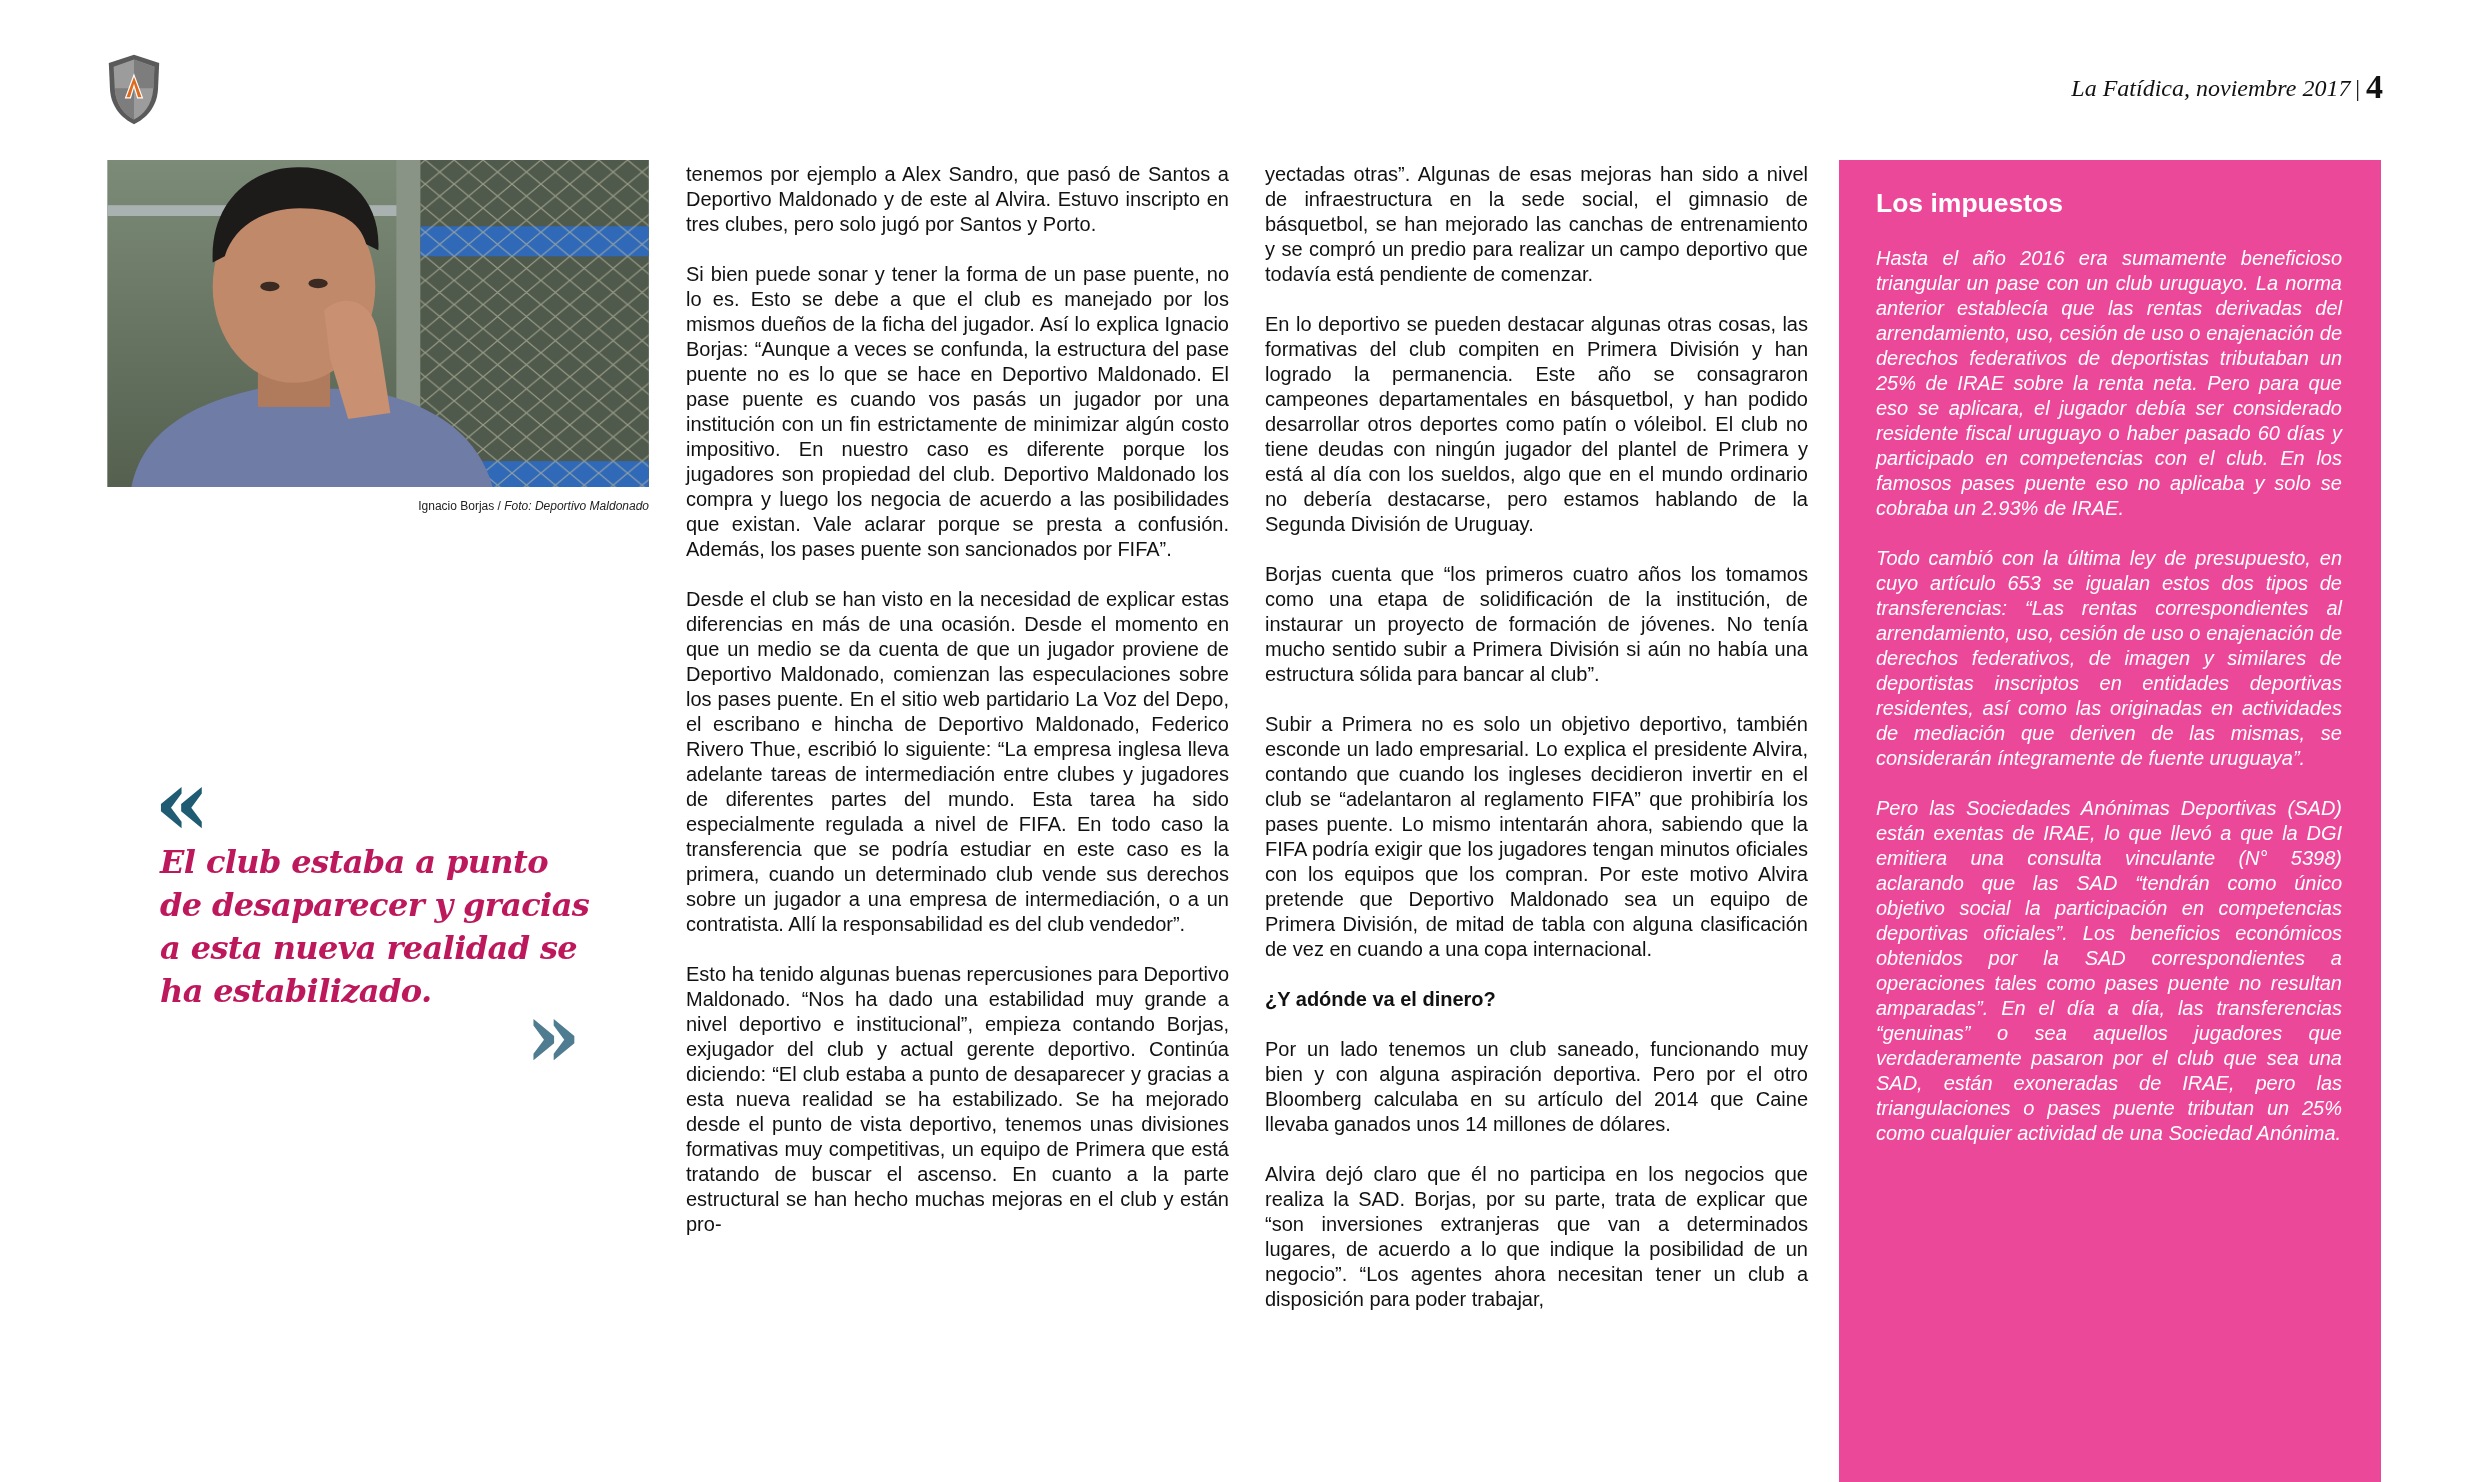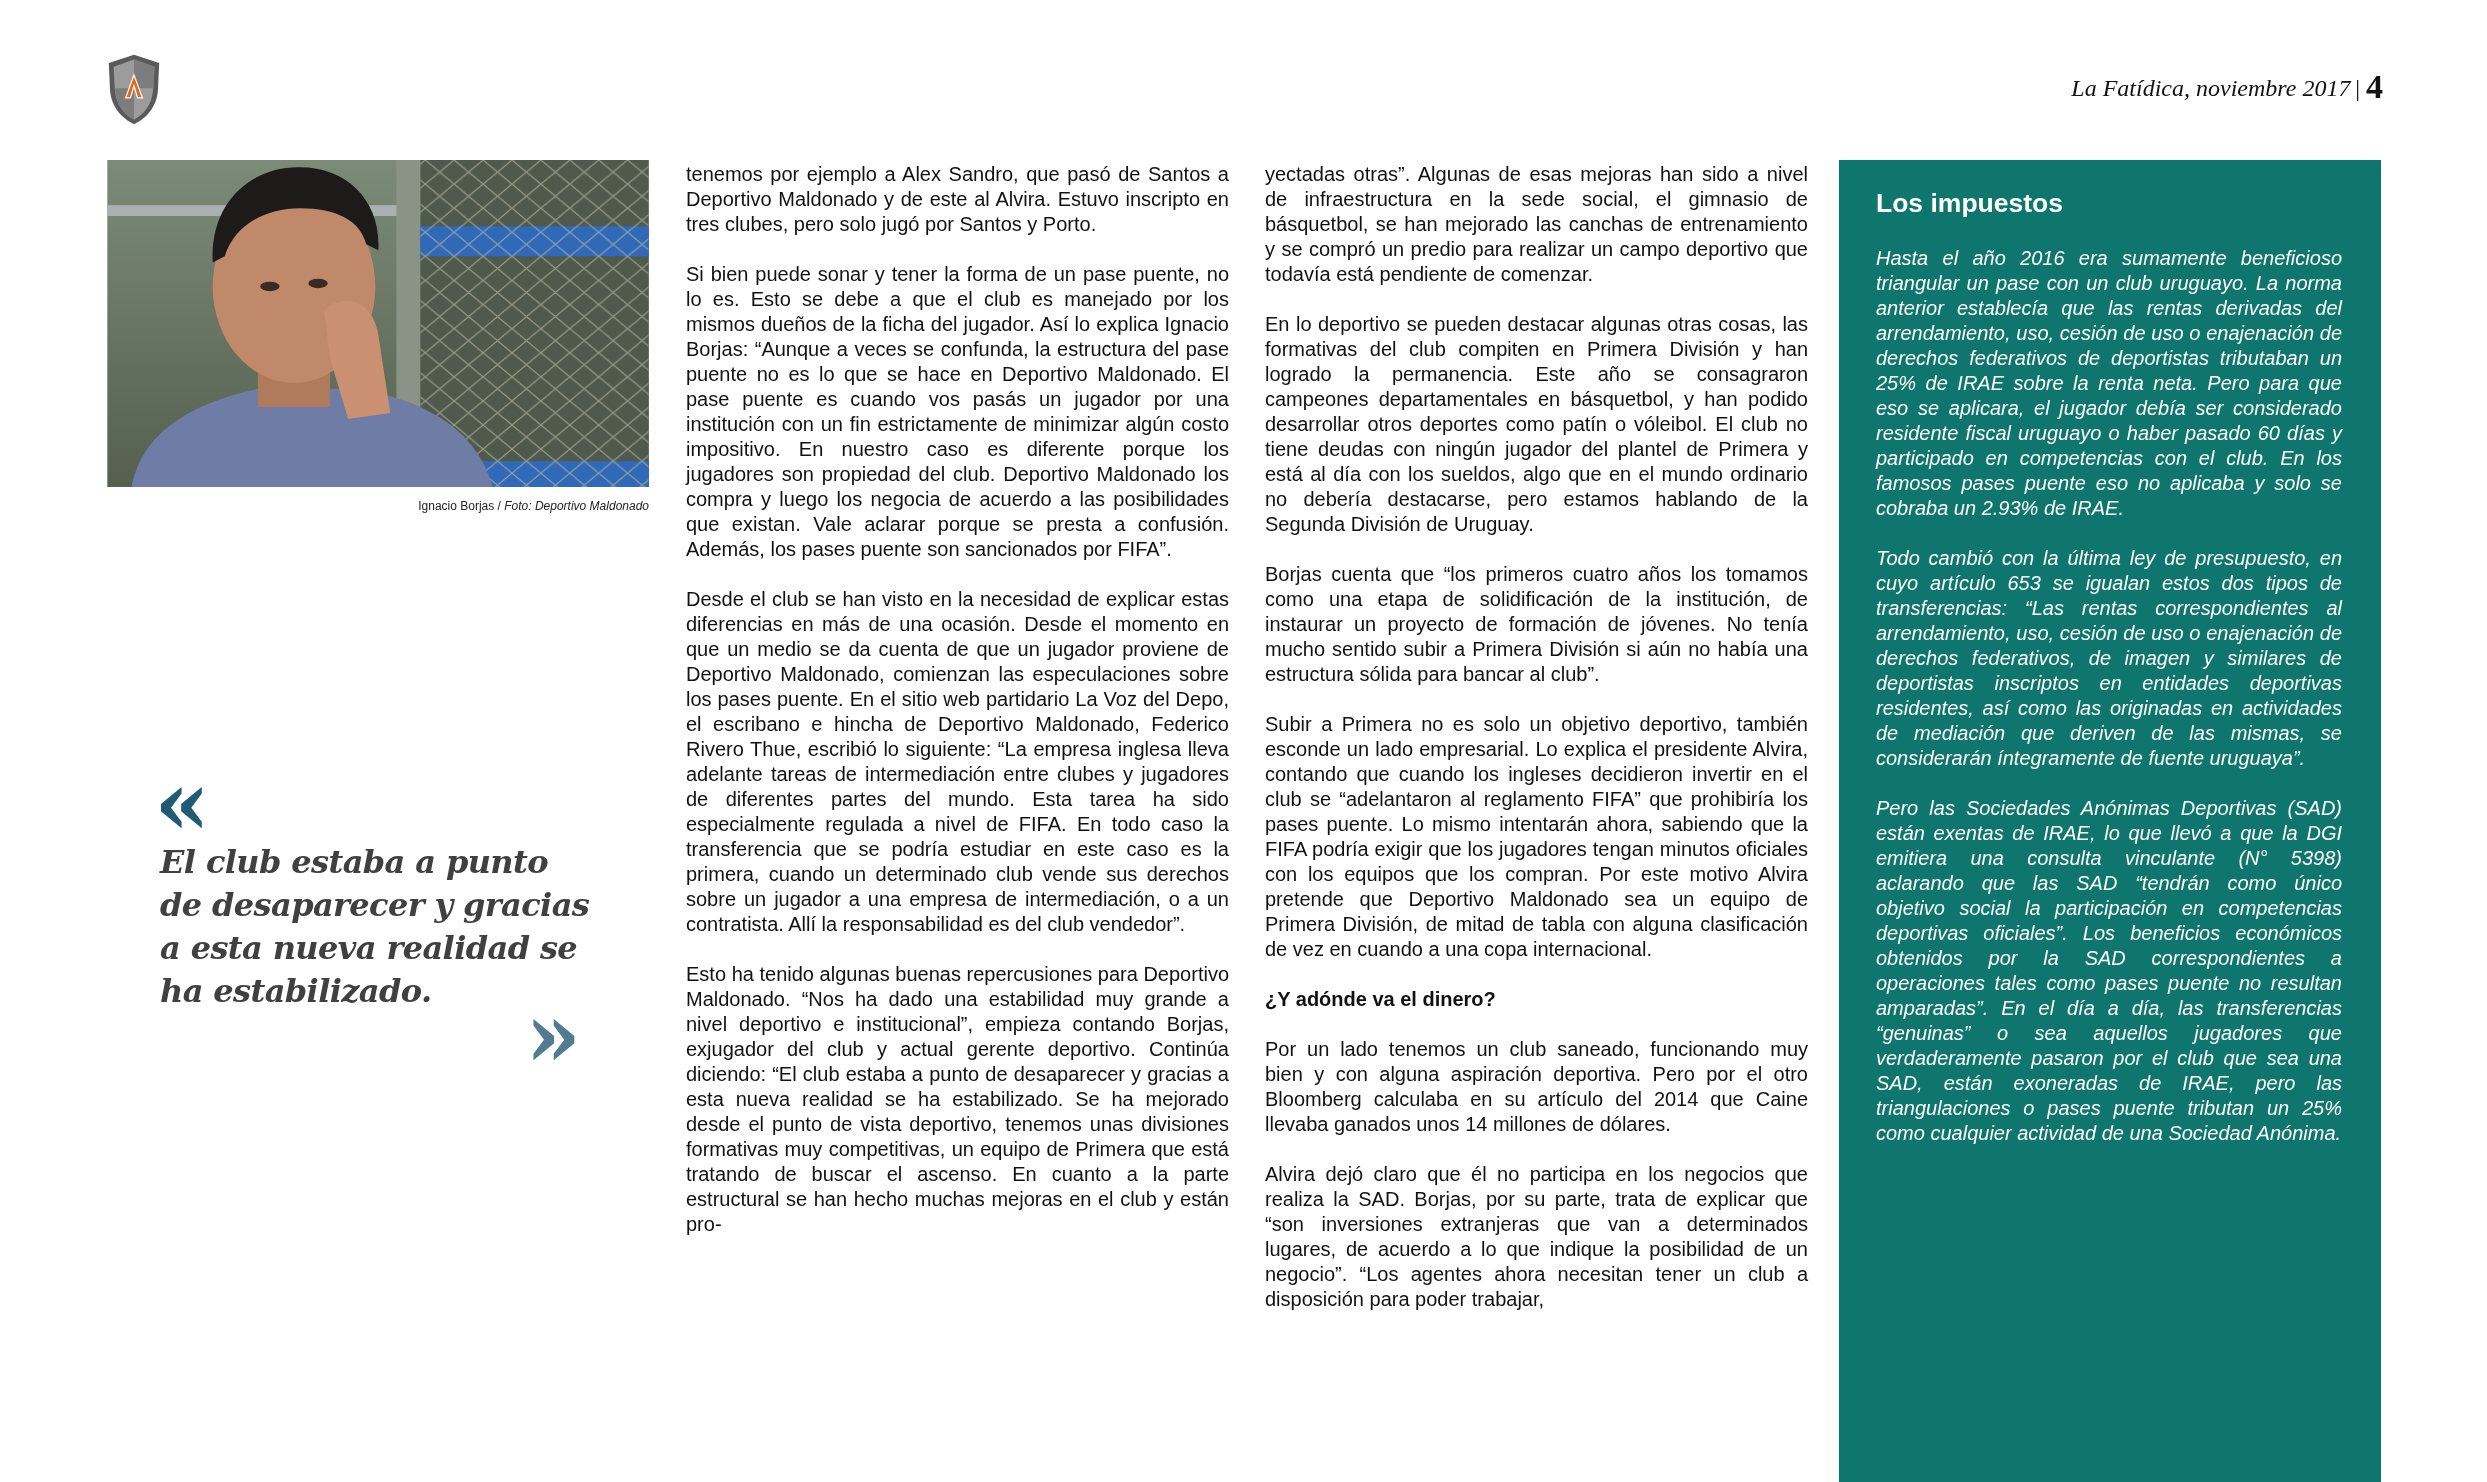--- a/index.html
+++ b/index.html
@@ -18,35 +18,35 @@
   #photo { left: 107px; top: 160px; width: 542px; height: 327px; overflow: hidden; }
   #caption { left: 107px; top: 499px; width: 542px; text-align: right;
              font-family: "Liberation Sans", sans-serif; font-size: 12px; color: #222; }
   #caption i { font-style: italic; }
 
   
   #quote-open { left: 154px; top: 757px; font-family: "DejaVu Serif", serif; font-weight: bold;
                 font-size: 90px; line-height: 1; color: #1f5b72; }
   #quote-text { left: 160px; top: 841px; width: 434px; font-family: "DejaVu Serif", serif;
                 font-style: italic; font-weight: bold; font-size: 32px; line-height: 43px;
-                color: #404040; letter-spacing: -0.6px; }
+                color: #be185d; letter-spacing: -0.6px; }
   #quote-close { left: 525px; top: 989px; font-family: "DejaVu Serif", serif; font-weight: bold;
                  font-size: 90px; line-height: 1; color: #4f7c90; }
 
   
   .col { top: 162px; width: 543px; font-family: "Liberation Sans", sans-serif; font-size: 20px;
          line-height: 25px; text-align: justify; hyphens: manual; color: #111; }
   .col p { margin: 0 0 25px 0; }
   .col p.tight { margin-bottom: 0; }
   #col1 { left: 686px; }
   #col2 { left: 1265px; }
   .subhead { font-weight: bold; margin: 0; }
 
   
-  #sidebar { left: 1839px; top: 160px; width: 542px; height: 1323px; background: #0f766e; }
+  #sidebar { left: 1839px; top: 160px; width: 542px; height: 1323px; background: #ec4899; }
   #sidebar-inner { position: absolute; left: 37px; top: 25px; width: 466px; color: #ffffff;
                    font-family: "Liberation Sans", sans-serif; font-size: 20px; line-height: 25px;
                    text-align: justify; }
   #sidebar-title { font-weight: bold; font-size: 26.5px; line-height: 36px; margin: 0 0 25px 0; }
   #sidebar-inner p { margin: 0 0 25px 0; font-style: italic; }
 </style>
 </head>
 <body>
 
 <div id="logo" class="abs">

